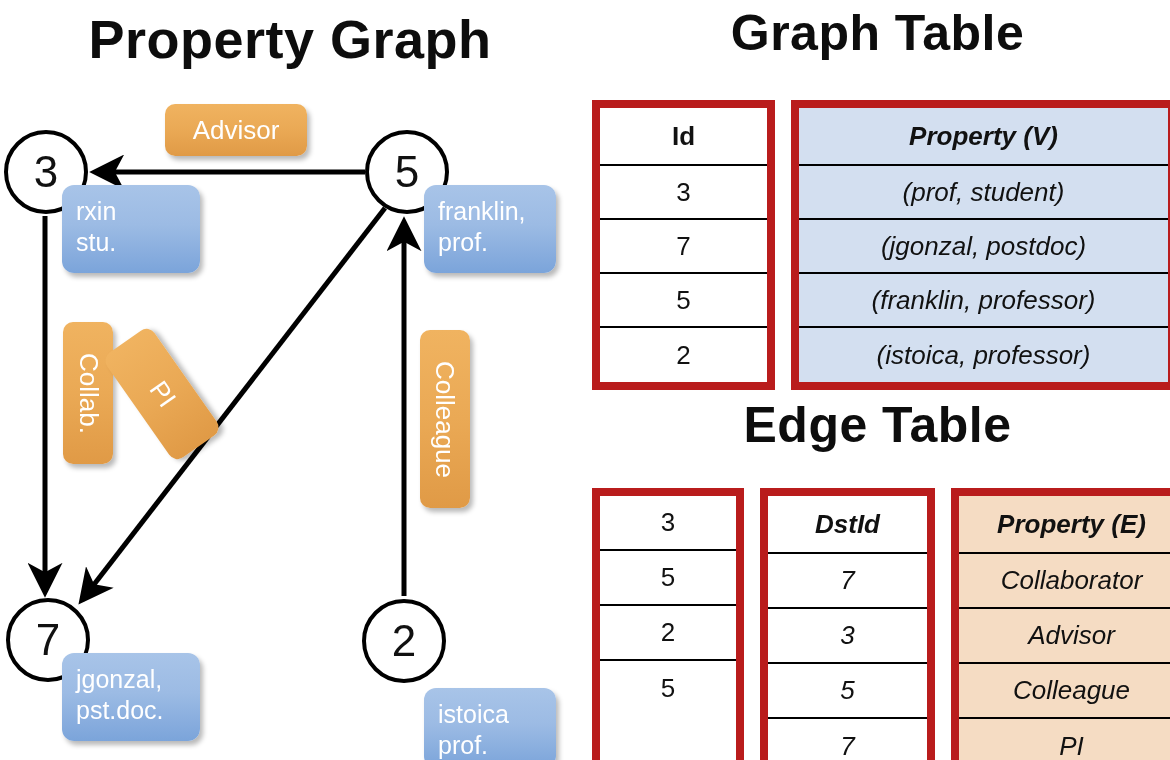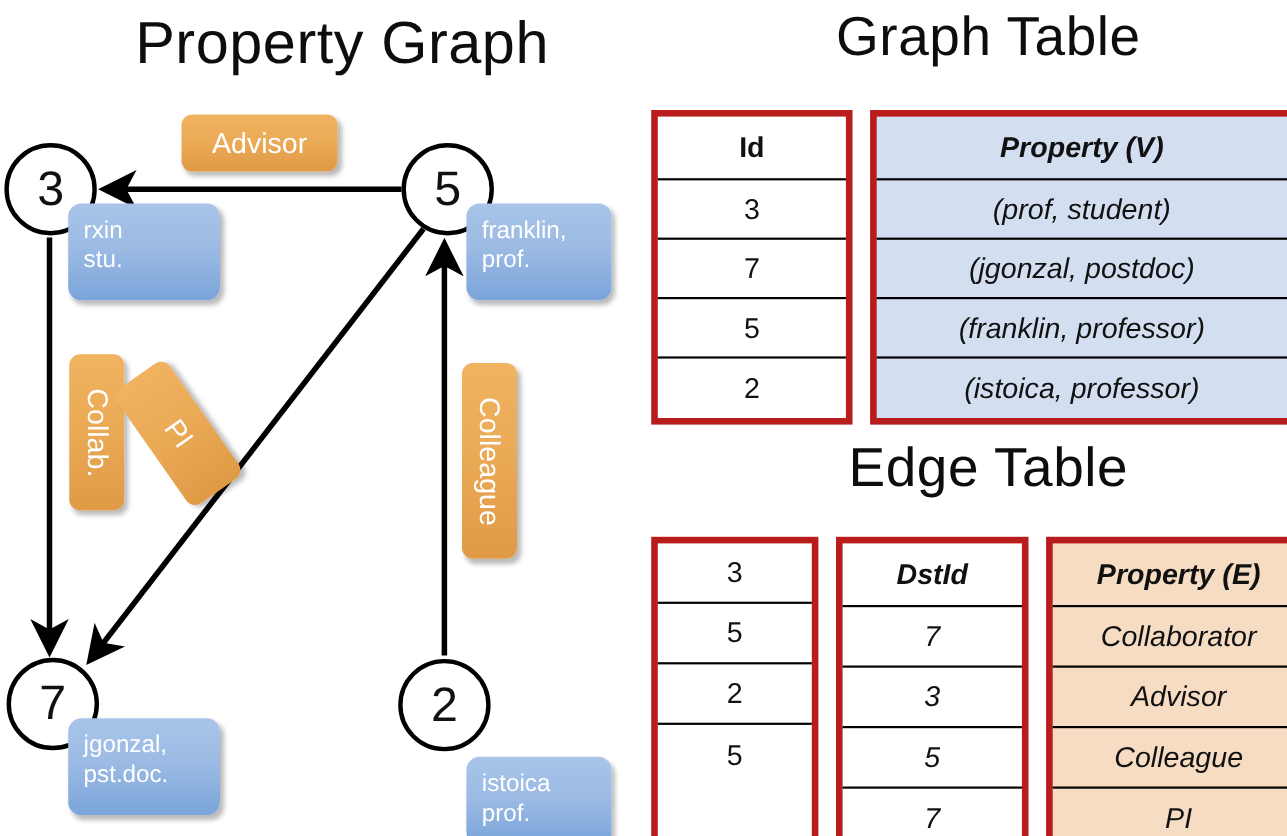--- a/index.html
+++ b/index.html
@@ -13,25 +13,24 @@
     position: relative;
     overflow: hidden;
     font-family: "Liberation Sans", sans-serif;
     color: #000000;
   }
 
   
   .title {
     position: absolute;
     font-family: "Liberation Sans", sans-serif;
-    font-weight: 400;
+    font-weight: 700;
     color: #0d0d0d;
     white-space: nowrap;
     letter-spacing: 0.5px;
-    margin-left: 21px;
   }
   #title-property-graph {
     left: 0; top: 8px;
     width: 580px;
     text-align: center;
     font-size: 54px;
   }
   #title-vertex-table {
     left: 585px; top: 4px;
     width: 585px;
@@ -82,21 +81,21 @@
   #vertex-7 { left: 6px;   top: 598px; }
   #vertex-2 { left: 362px; top: 599px; }
 
   
   .prop-box {
     position: absolute;
     border-radius: 12px;
     background: linear-gradient(to bottom, #a8c4e8 0%, #9cbbe4 45%, #7ba4da 100%);
     box-shadow: 3px 4px 5px rgba(0,0,0,0.28);
     color: #ffffff;
-    font-size: 22px;
+    font-size: 25px;
     font-weight: 300;
     line-height: 1.22;
     padding: 11px 14px 12px 14px;
     box-sizing: border-box;
     z-index: 4;
     white-space: pre-line;
   }
   #prop-box-3 { left: 62px;  top: 185px; width: 138px; height: 88px; }
   #prop-box-5 { left: 424px; top: 185px; width: 132px; height: 88px; }
   #prop-box-7 { left: 62px;  top: 653px; width: 138px; height: 88px; }
@@ -144,21 +143,21 @@
 
   
   .data-table {
     position: absolute;
     display: flex;
     align-items: stretch;
   }
   .tbl-group {
     display: flex;
     flex-direction: column;
-    border: 6px solid #b91c1c;
+    border: 8px solid #b91c1c;
     box-sizing: border-box;
   }
   .tbl-group + .tbl-group { margin-left: 16px; font-style: italic; }
 
   .cell {
     display: flex;
     align-items: center;
     justify-content: center;
     box-sizing: border-box;
     border-bottom: 2px solid #000000;

